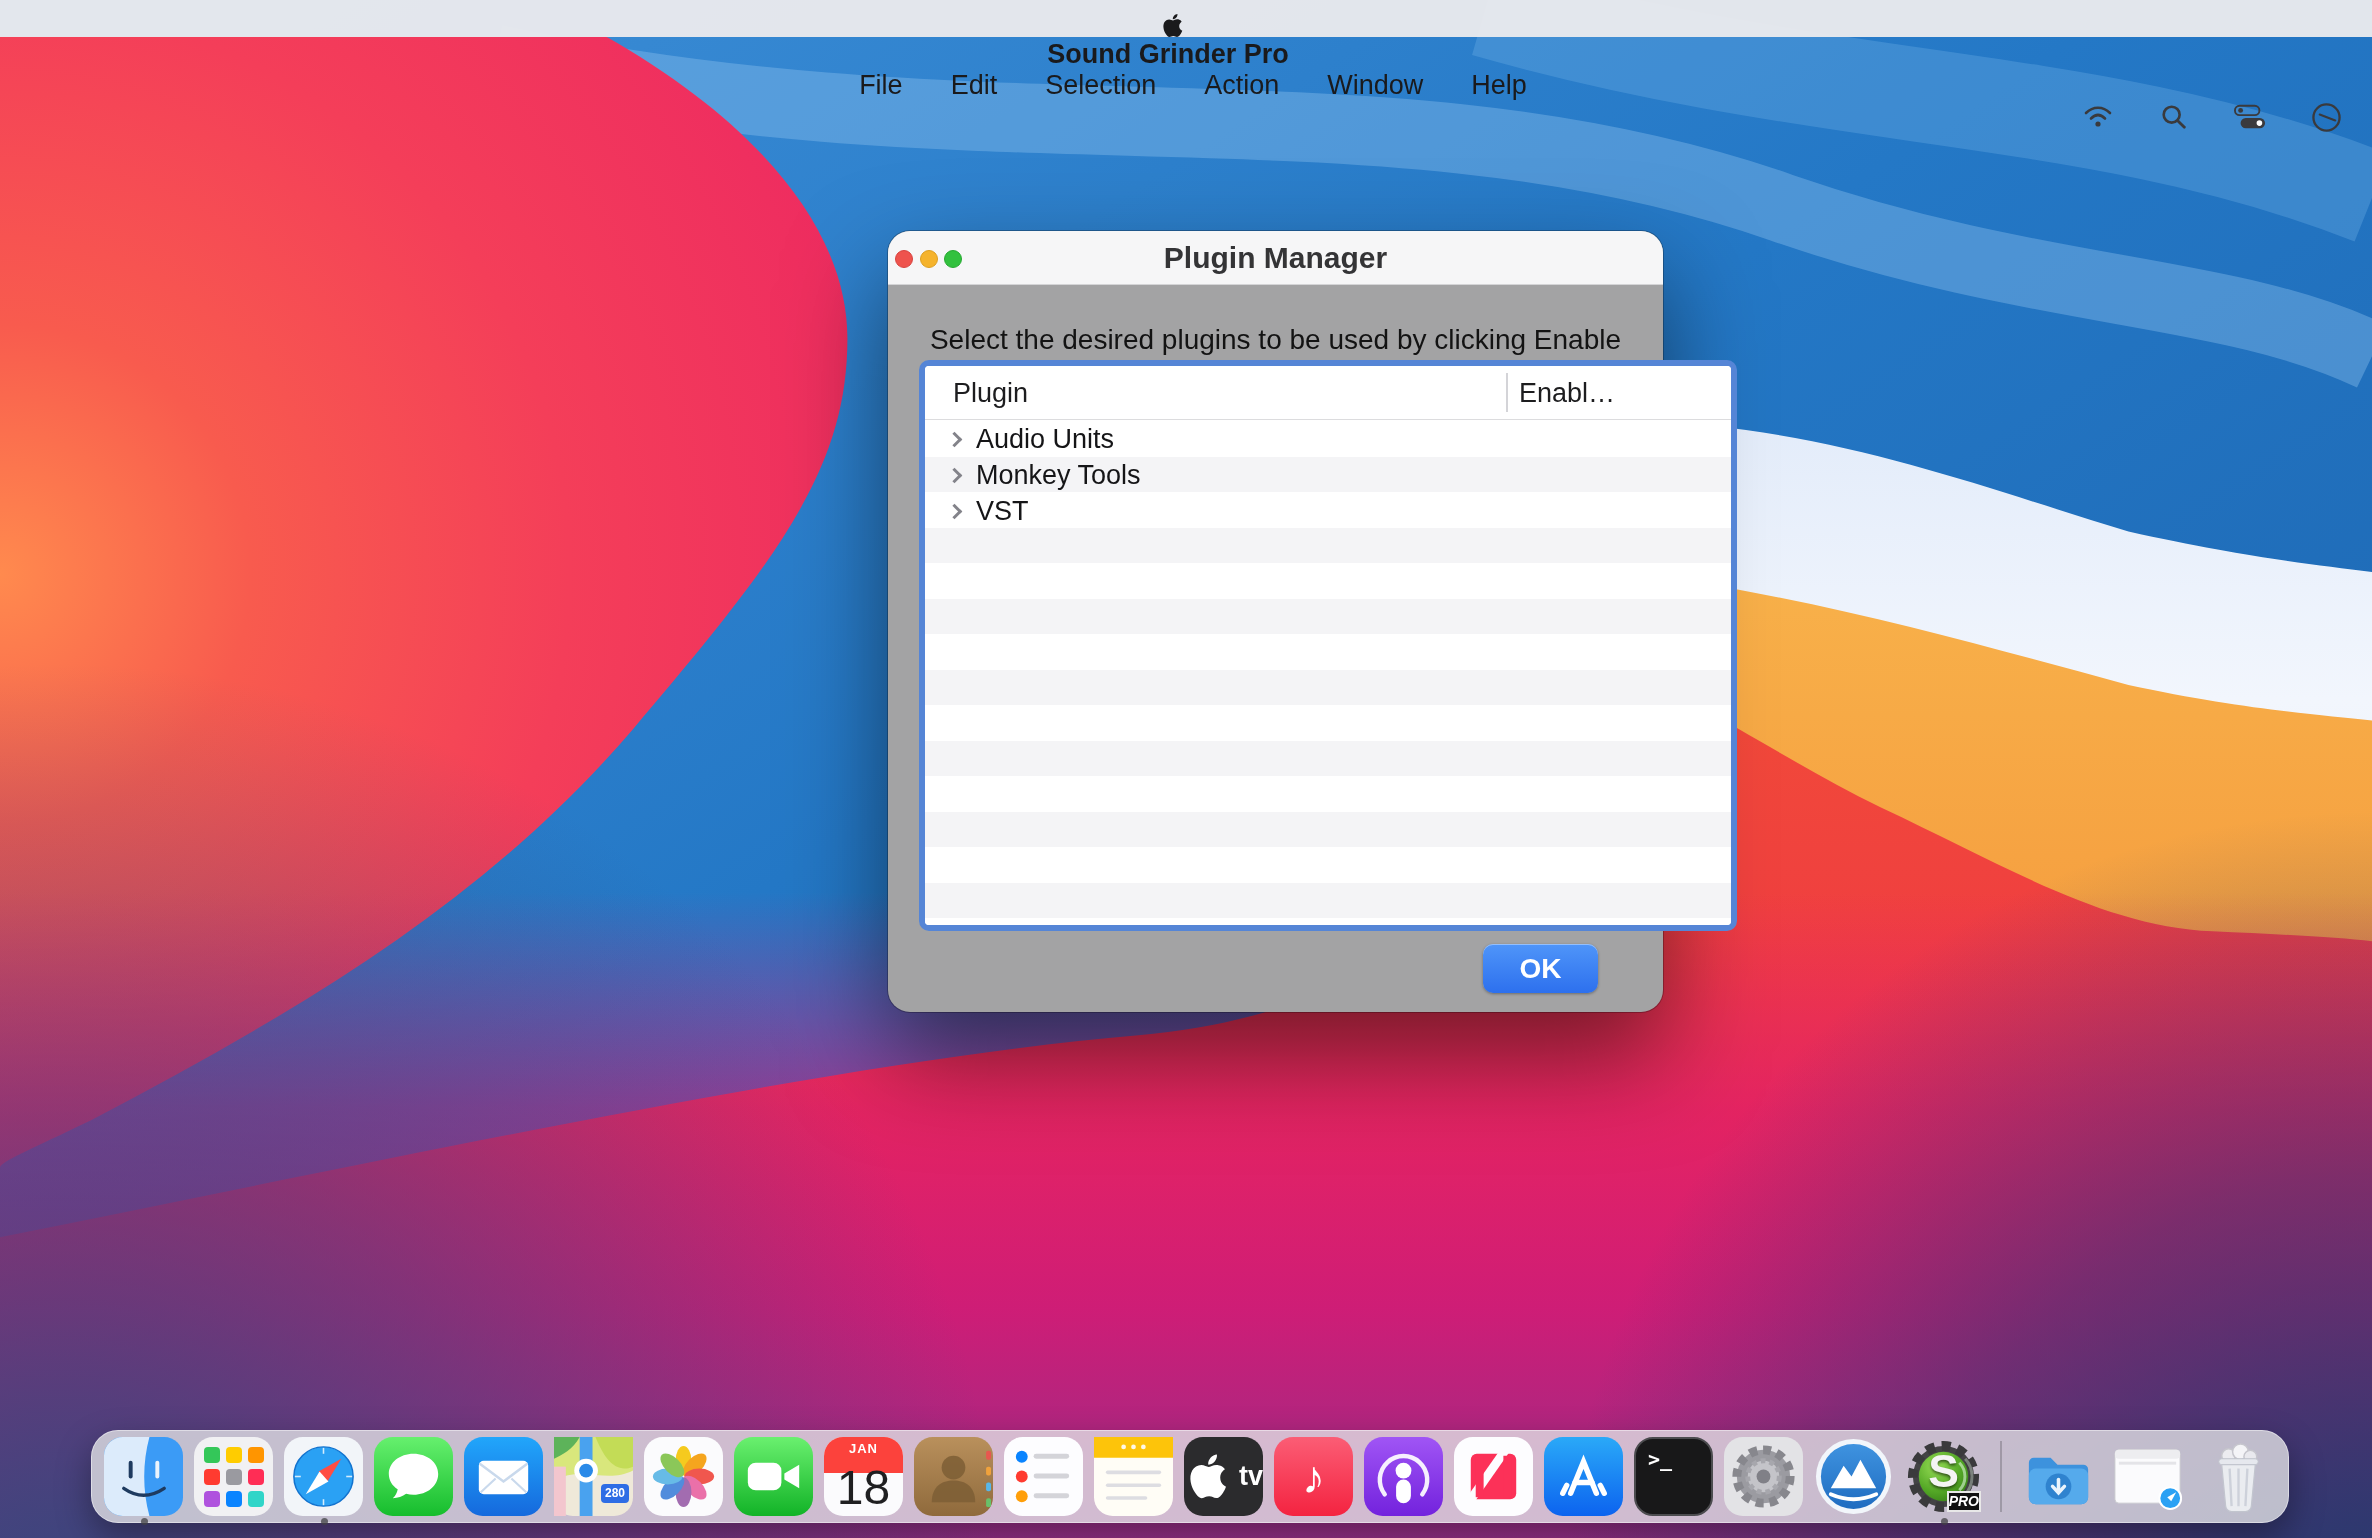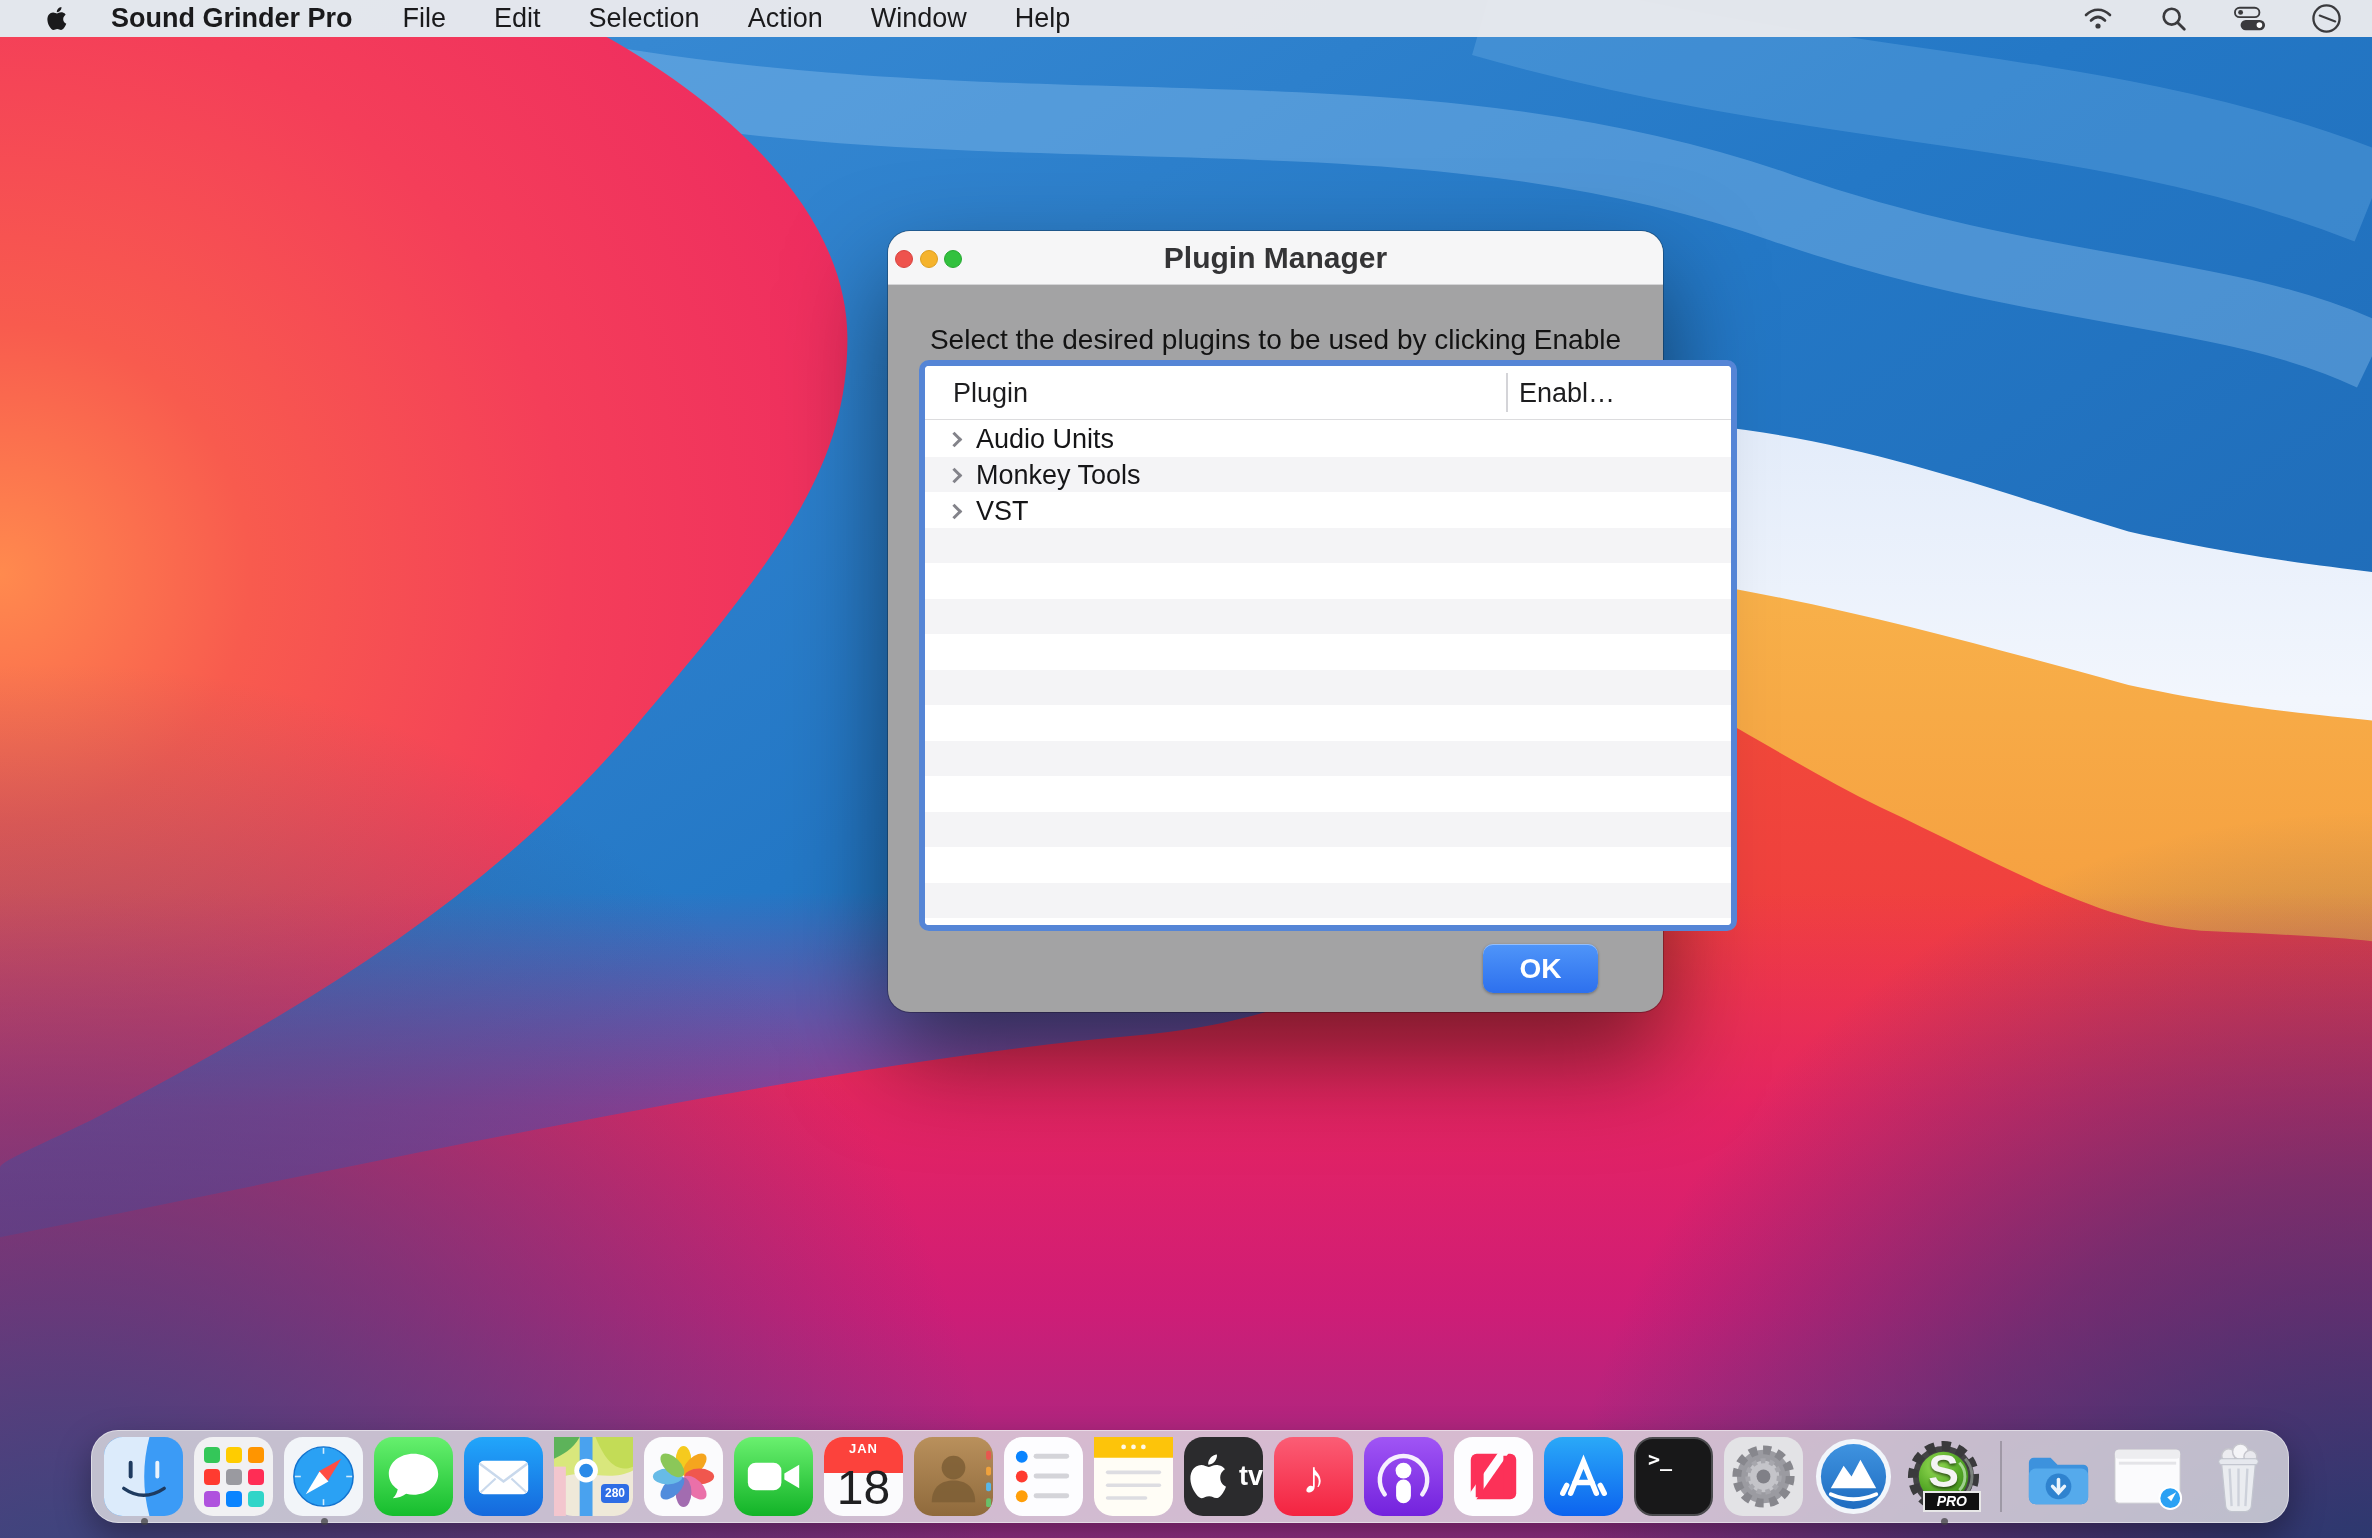--- a/index.html
+++ b/index.html
@@ -3,21 +3,21 @@
 <meta charset="utf-8">
 <style>
   * { margin:0; padding:0; box-sizing:border-box; }
   html,body { width:2372px; height:1538px; overflow:hidden; font-family:"Liberation Sans", sans-serif; }
   .screen { position:relative; width:2372px; height:1538px; background:#1b60aa; }
   .wp { position:absolute; inset:0; width:100%; height:100%; }
 
   
   .menubar { position:absolute; left:0; top:0; width:100%; height:37px;
     background:rgba(234,234,237,.96); display:flex; align-items:center;
-    padding:0 30px 0 44px; font-size:27px; color:#1a1a1c; z-index:50; }
+    padding:12px 30px 0 44px; font-size:27px; color:#1a1a1c; z-index:50;flex-direction:column; }
   .apple { width:27px; height:27px; margin-right:40px; flex:none; }
   .menu-app { font-weight:700; margin-right:50px; white-space:nowrap; }
   .menu-items { display:flex; gap:48px; }
   .menu-items span { white-space:nowrap; cursor:default; }
   .mb-right { margin-left:auto; display:flex; align-items:center; gap:44px; }
   .mb-ic { width:32px; height:32px; display:flex; align-items:center; justify-content:center; }
 
   
   .dialog { position:absolute; left:888px; top:231px; width:775px; height:781px;
     border-radius:22px; background:#a3a3a4; z-index:30;
@@ -79,21 +79,21 @@
   .atv { background:#2b2b2d; display:flex; align-items:center; justify-content:center;
     color:#fff; font-size:27px; font-weight:700; gap:4px; }
   .term { background:#181819; border:2px solid #4c4c4f; }
   .term .pr { position:absolute; left:12px; top:8px; font-family:"DejaVu Sans Mono", monospace;
     font-size:20px; font-weight:700; color:#fff; }
   .music { background:linear-gradient(#fb5d75,#f42340); display:flex; align-items:center;
     justify-content:center; font-size:46px; color:#fff; }
   .sgp-s { position:absolute; left:0; right:0; top:7px; text-align:center; font-size:46px;
     font-weight:700; color:#f4f4f4; text-shadow:0 2px 3px rgba(0,0,0,.55); }
   .sgp-pro { position:absolute; right:2px; bottom:4px; background:#101010; border:2px solid #e8e8e8;
-    color:#fff; font-size:14px; font-weight:700; font-style:italic; padding:0 12px; line-height:17px; }
+    color:#fff; font-size:14px; font-weight:700; font-style:italic; padding:0 0; line-height:17px; }
   .maps280 { position:absolute; left:47px; top:47px; width:28px; height:19px; background:#2e6de5;
     border-radius:4px; color:#fff; font-size:12px; font-weight:700; text-align:center; line-height:19px; }
 </style>
 </head>
 <body>
 
 <div class="screen">
 
   <svg class="wp" viewBox="0 0 2396 1554" preserveAspectRatio="none">
     <defs>

